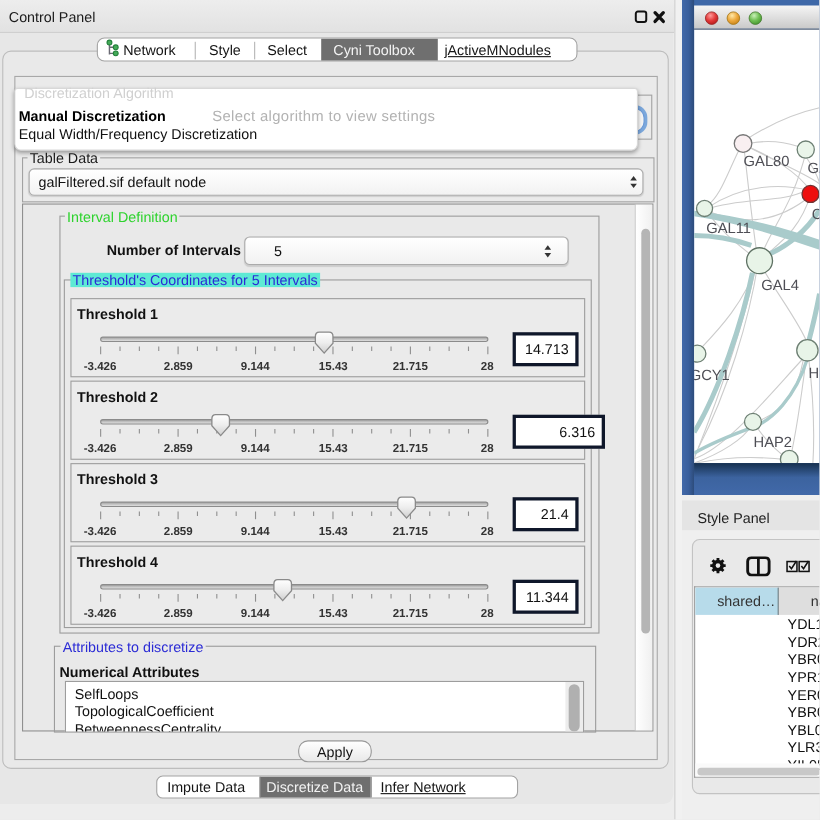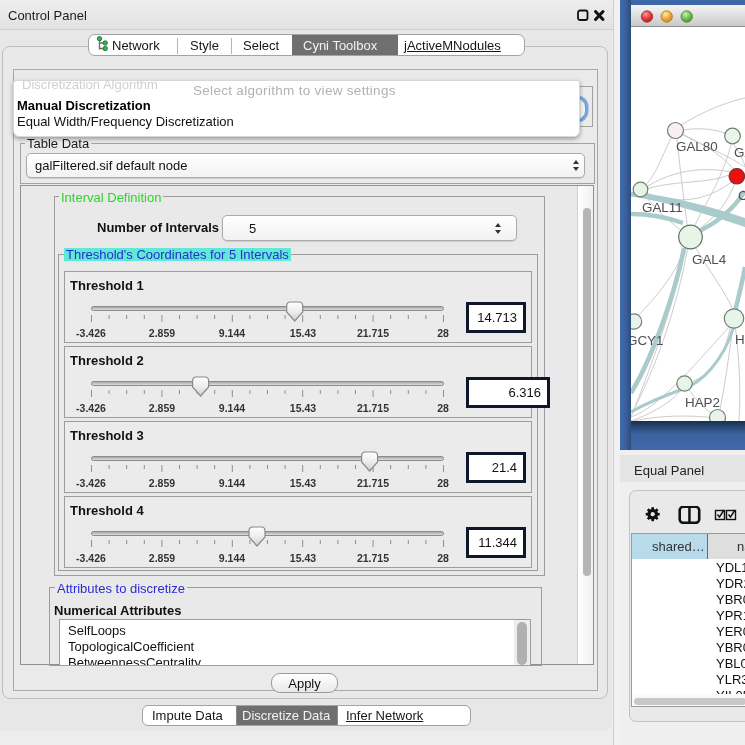--- a/index.html
+++ b/index.html
@@ -207,21 +207,21 @@
   <div class="abs" style="left:93px;top:0;width:101px;height:21px;background:#6f6f6f;"></div>
   <div class="abs" style="left:93px;top:0;width:1px;height:21px;background:#8a8a8a;"></div>
   <div class="abs" style="left:194px;top:0;width:1px;height:21px;background:#8a8a8a;"></div>
 </div>
 <div class="abs" style="left:152px;top:708px;font-size:13px;color:#151515;">Impute Data</div>
 <div class="abs" style="left:242px;top:708px;font-size:13px;color:#f3f3f3;">Discretize Data</div>
 <div class="abs" style="left:346px;top:708px;font-size:13px;color:#151515;text-decoration:underline;">Infer Network</div>
 
 <div class="abs" style="left:13px;top:80px;width:565px;height:55px;background:#fff;border:1px solid #d8d8d8;border-radius:3px 3px 6px 6px;box-shadow:0 2px 4px rgba(0,0,0,0.35);"></div>
 <div class="abs" style="left:22px;top:77px;font-size:13px;color:#d0d0d0;">Discretization Algorithm</div>
-<div class="abs" style="left:193px;top:83px;font-size:13.5px;letter-spacing:0.3px;color:#b2b2b2;">Select algorithm to view settings</div>
+<div class="abs" style="left:193px;top:98px;font-size:13.5px;letter-spacing:0.3px;color:#b2b2b2;">Select algorithm to view settings</div>
 <div class="abs bold" style="left:17px;top:98px;font-size:13px;color:#000;">Manual Discretization</div>
 <div class="abs" style="left:17px;top:114px;font-size:13px;color:#111;">Equal Width/Frequency Discretization</div>
 
 <div class="abs" style="left:613px;top:0;width:7px;height:745px;background:#f1f1f1;border-left:1px solid #cfcfcf;box-sizing:border-box;"></div>
 
 <div class="abs" style="left:620px;top:0;width:125px;height:450px;background:#3e68a8;"></div>
 <div class="abs" style="left:620px;top:0;width:11px;height:450px;background:linear-gradient(90deg,#4269a9,#3a5f9c 55%,#2d4c7b);"></div>
 
 <div class="abs" style="left:631px;top:5px;width:114px;height:22px;background:linear-gradient(#f5f5f5,#c9c9c9);border-bottom:1px solid #8e8e8e;box-sizing:border-box;"></div>
 <svg class="abs" style="left:640px;top:10px;" width="60" height="13" viewBox="0 0 60 13">
@@ -304,21 +304,21 @@
     <text x="-4" y="318">GCY1</text>
     <text x="104" y="316.5">H</text>
     <text x="54" y="379.5">HAP2</text>
   </g>
 </svg>
 
 <div class="abs" style="left:631px;top:421px;width:114px;height:29px;background:linear-gradient(#16304f,#3c639f 45%,#4169a9);"></div>
 
 <div class="abs" style="left:620px;top:450px;width:125px;height:295px;background:#efefef;"></div>
 <div class="abs" style="left:620px;top:455px;width:125px;height:27px;background:#e4e4e4;"></div>
-<div class="abs" style="left:634px;top:463px;font-size:13px;color:#222;">Equal Panel</div>
+<div class="abs" style="left:634px;top:463px;font-size:13px;color:#222;">Style Panel</div>
 
 <div class="abs" style="left:629px;top:490px;width:130px;height:230px;border:1px solid #c3c3c3;border-radius:7px;background:#e9e9e9;"></div>
 
 <svg class="abs" style="left:644px;top:506px;" width="101" height="18" viewBox="0 0 101 18">
   <g stroke="#111" stroke-width="2.6">
     <line x1="8.7" y1="1.2" x2="8.7" y2="15.2"></line>
     <line x1="1.7" y1="8.2" x2="15.7" y2="8.2"></line>
     <line x1="3.75" y1="3.25" x2="13.65" y2="13.15"></line>
     <line x1="13.65" y1="3.25" x2="3.75" y2="13.15"></line>
   </g>

